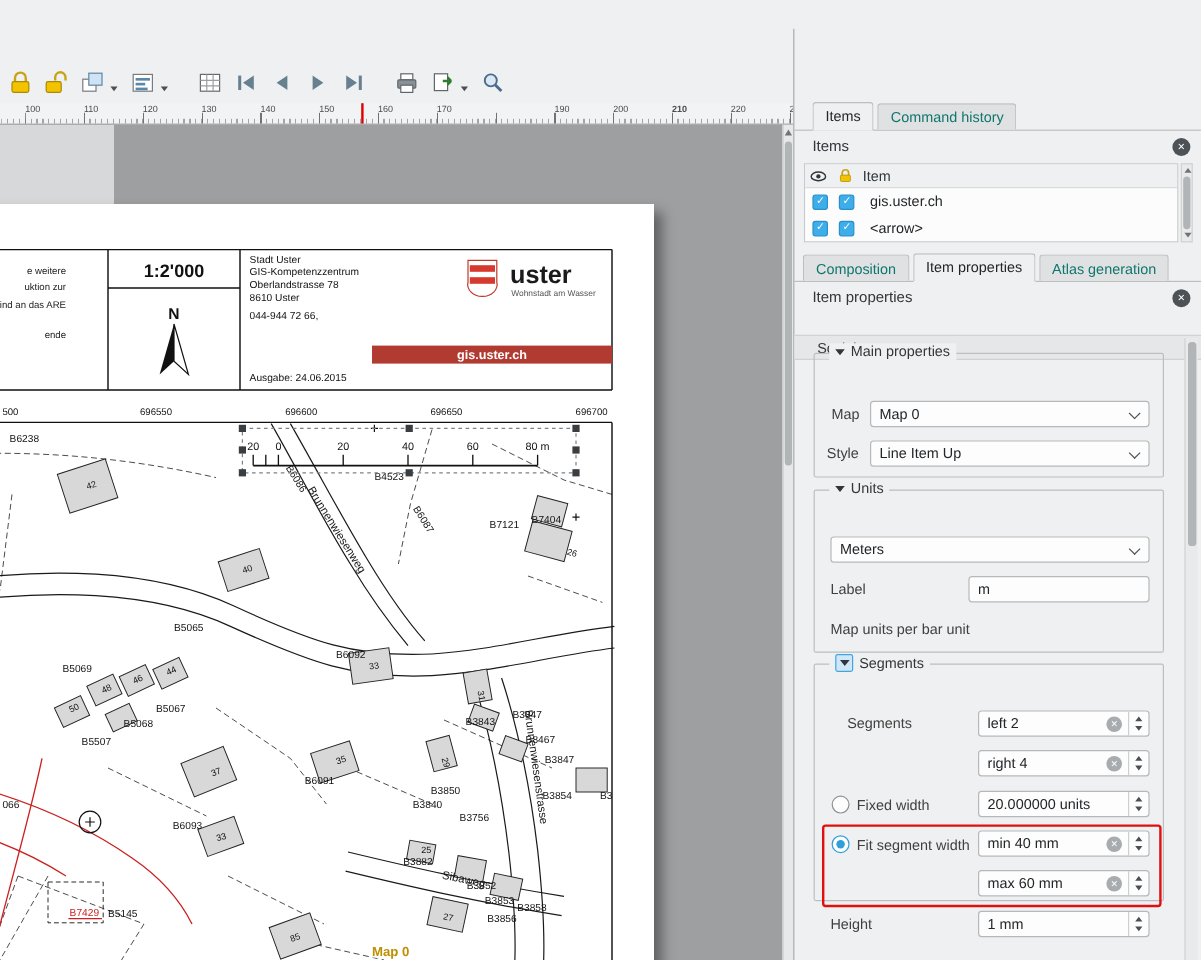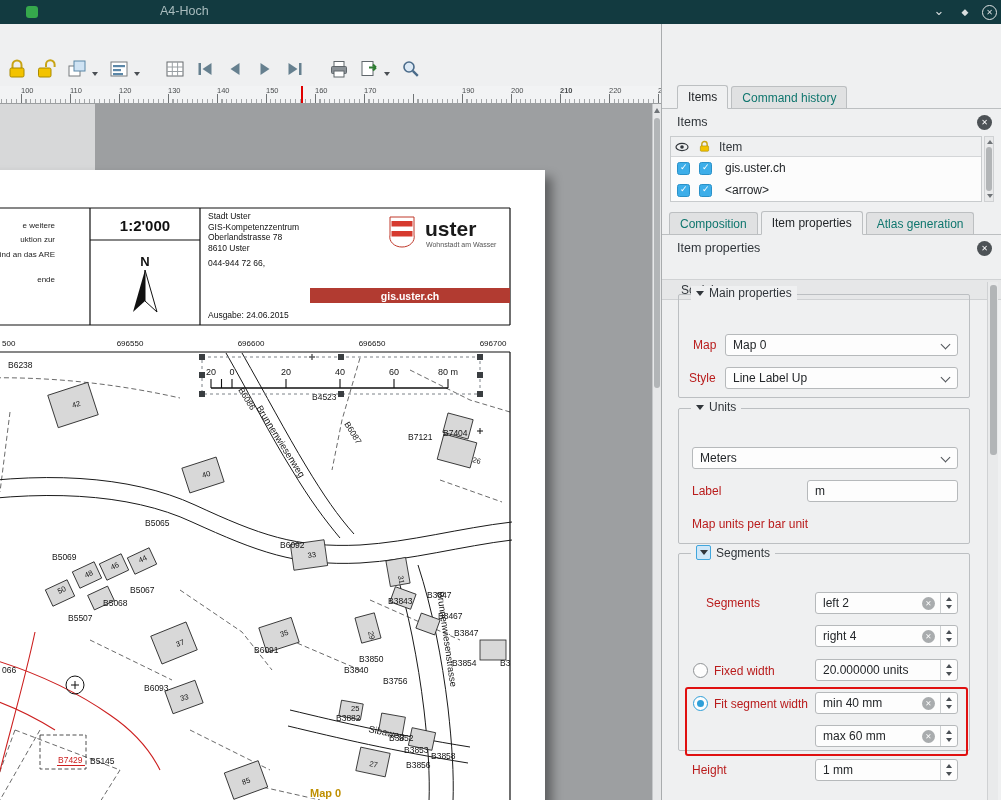--- a/index.html
+++ b/index.html
@@ -78,50 +78,41 @@
   
   .props { position:absolute; left:0; top:258px; width:325px; height:518px; overflow:hidden; }
   .props-scroll { position:absolute; left:325px; top:258px; width:11px; height:518px; background:#e9eaeb; border-left:1px solid #cfd1d3; }
   .ps-thumb { position:absolute; left:2px; top:3px; width:7px; height:170px; background:#b2b5b7; border-radius:3px; }
 
   .group { position:absolute; left:16px; width:292px; border:1px solid #bcbfc2; border-radius:2px; }
   .grp-title { position:absolute; top:-9px; left:12px; background:#eff0f1; padding:0 5px; display:flex; align-items:center; gap:5px; font-size:12px; }
   .tri { width:0; height:0; border-left:4px solid transparent; border-right:4px solid transparent; border-top:5px solid #31363b; }
   .tri-box { width:15px; height:15px; background:#cfe7f8; border:1px solid #41a6dd; border-radius:2px; display:flex; align-items:center; justify-content:center; }
 
-  .flabel { position:absolute; font-size:12px; color:#b91c1c; }
+  .flabel { position:absolute; font-size:12px; color:#404040; }
   .combo,.spin,.field { position:absolute; height:22px; background:#fdfdfd; border:1px solid #b6b9bb; border-radius:3px; }
   .cval,.sval { position:absolute; left:7px; top:3px; font-size:12px; color:#232629; white-space:nowrap; }
   .chev { position:absolute; right:8px; top:6px; width:7px; height:7px; border-left:1.5px solid #50555a; border-bottom:1.5px solid #50555a; transform:rotate(-45deg); }
   .arrows { position:absolute; right:0; top:0; bottom:0; width:17px; border-left:1px solid #cdd0d2; display:flex; flex-direction:column; align-items:center; justify-content:space-evenly; }
   .ar-up { width:0; height:0; border-left:3.5px solid transparent; border-right:3.5px solid transparent; border-bottom:4.5px solid #4a4f54; }
   .ar-dn { width:0; height:0; border-left:3.5px solid transparent; border-right:3.5px solid transparent; border-top:4.5px solid #4a4f54; }
   .clear { position:absolute; right:22px; top:3.5px; width:13px; height:13px; border-radius:50%; background:#a9acae; color:#fff; display:flex; align-items:center; justify-content:center; }
   .clear::after { content:"✕"; font-size:7.5px; }
 
   .radio { position:absolute; width:15px; height:15px; border-radius:50%; border:1px solid #8f9295; background:#fdfdfd; }
   .radio.sel { border:1.5px solid #2f9fd8; }
   .radio.sel::after { content:""; position:absolute; left:3px; top:3px; width:7px; height:7px; border-radius:50%; background:#2f9fd8; }
 
   .redbox { position:absolute; left:23px; width:283px; height:69px; border:2px solid #e01010; border-radius:3px; z-index:5; }
 </style>
 </head>
 <body>
 
 <div id="app">
 
-  <div class="titlebar">
-    <span class="app-icon"></span>
-    <span class="tb-title">A4-Hoch</span>
-    <div class="tb-controls">
-      <span class="wc wc-shade"></span>
-      <span class="wc wc-max"></span>
-      <span class="wc wc-close"></span>
-    </div>
-  </div>
 
   <div class="toolbar">
     <div class="toolrow">
       <span class="tbtn">
         <svg width="22" height="22" viewBox="0 0 22 22">
             <path d="M6.5 10V7a4.5 4.5 0 0 1 9 0v3" fill="none" stroke="#c8a415" stroke-width="2"></path>
             <rect x="4" y="10" width="14" height="9" rx="1.5" fill="#f3c300" stroke="#a98a00"></rect>
           </svg>
       </span>
       <span class="tbtn">
@@ -491,21 +482,21 @@
           <span>Main properties</span>
         </div>
       </div>
       <span class="flabel" style="left:31px;top:56px">Map</span>
       <div class="combo" style="left:63px;top:52px;width:233px">
         <span class="cval">Map 0</span>
         <span class="chev"></span>
       </div>
       <span class="flabel" style="left:27px;top:89px">Style</span>
       <div class="combo" style="left:63px;top:85px;width:233px">
-        <span class="cval">Line Label Up</span>
+        <span class="cval">Line Item Up</span>
         <span class="chev"></span>
       </div>
 
       <div class="group" style="top:126px;height:136px">
         <div class="grp-title">
           <span class="tri"></span>
           <span>Units</span>
         </div>
       </div>
       <div class="combo" style="left:30px;top:165px;width:266px">

